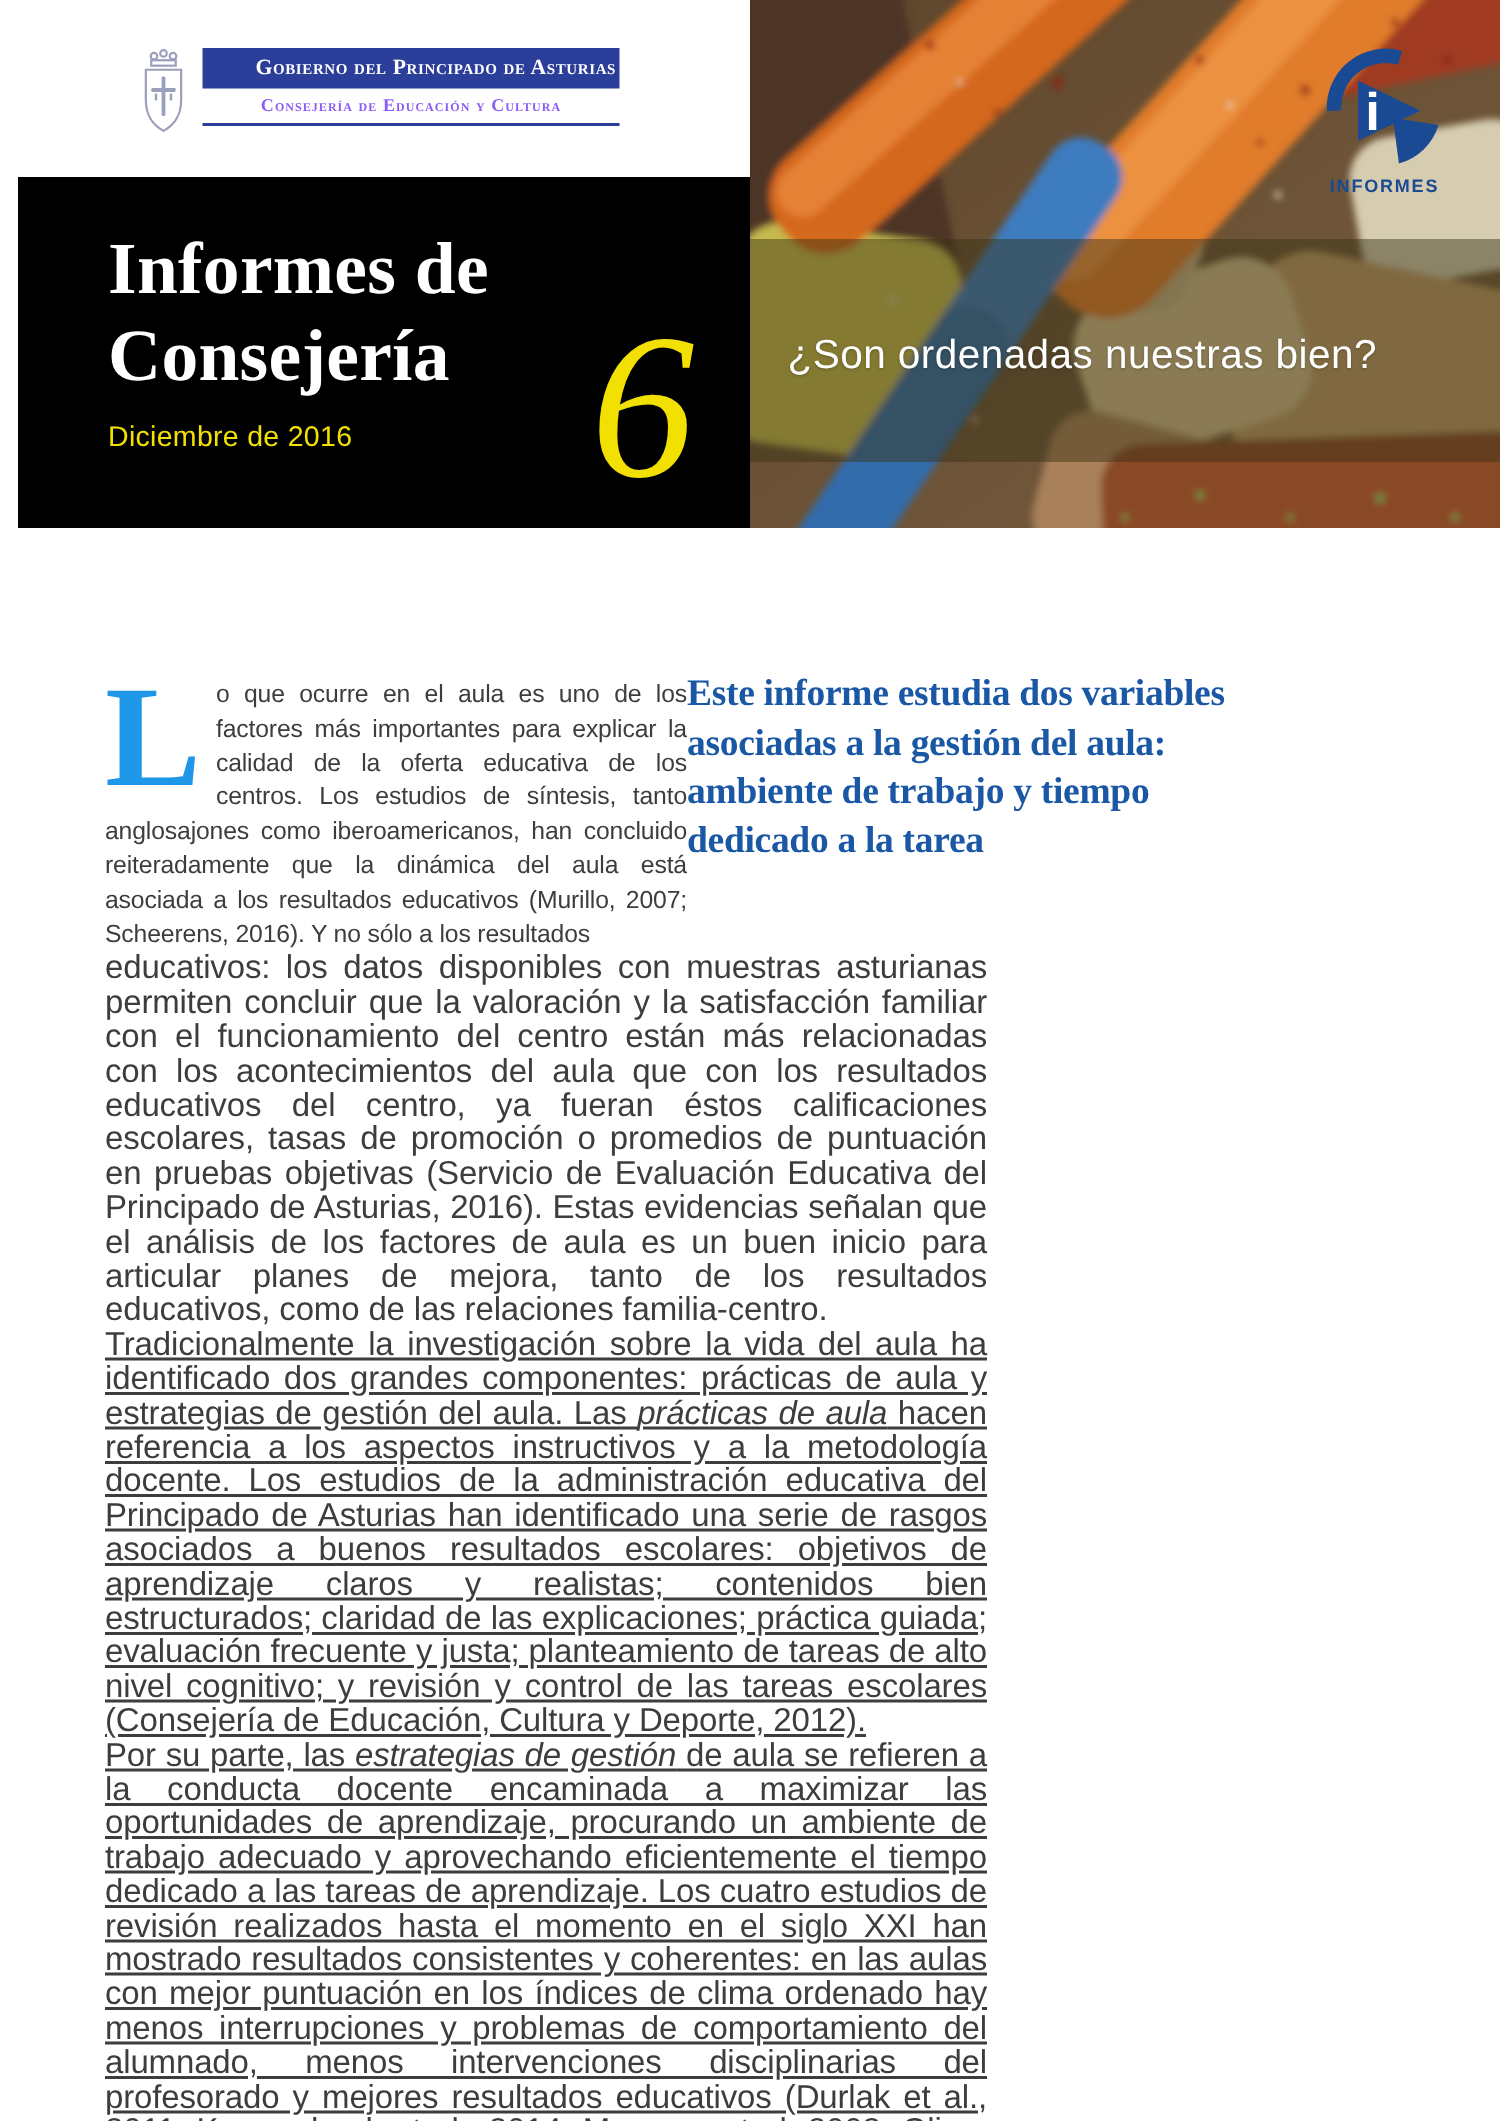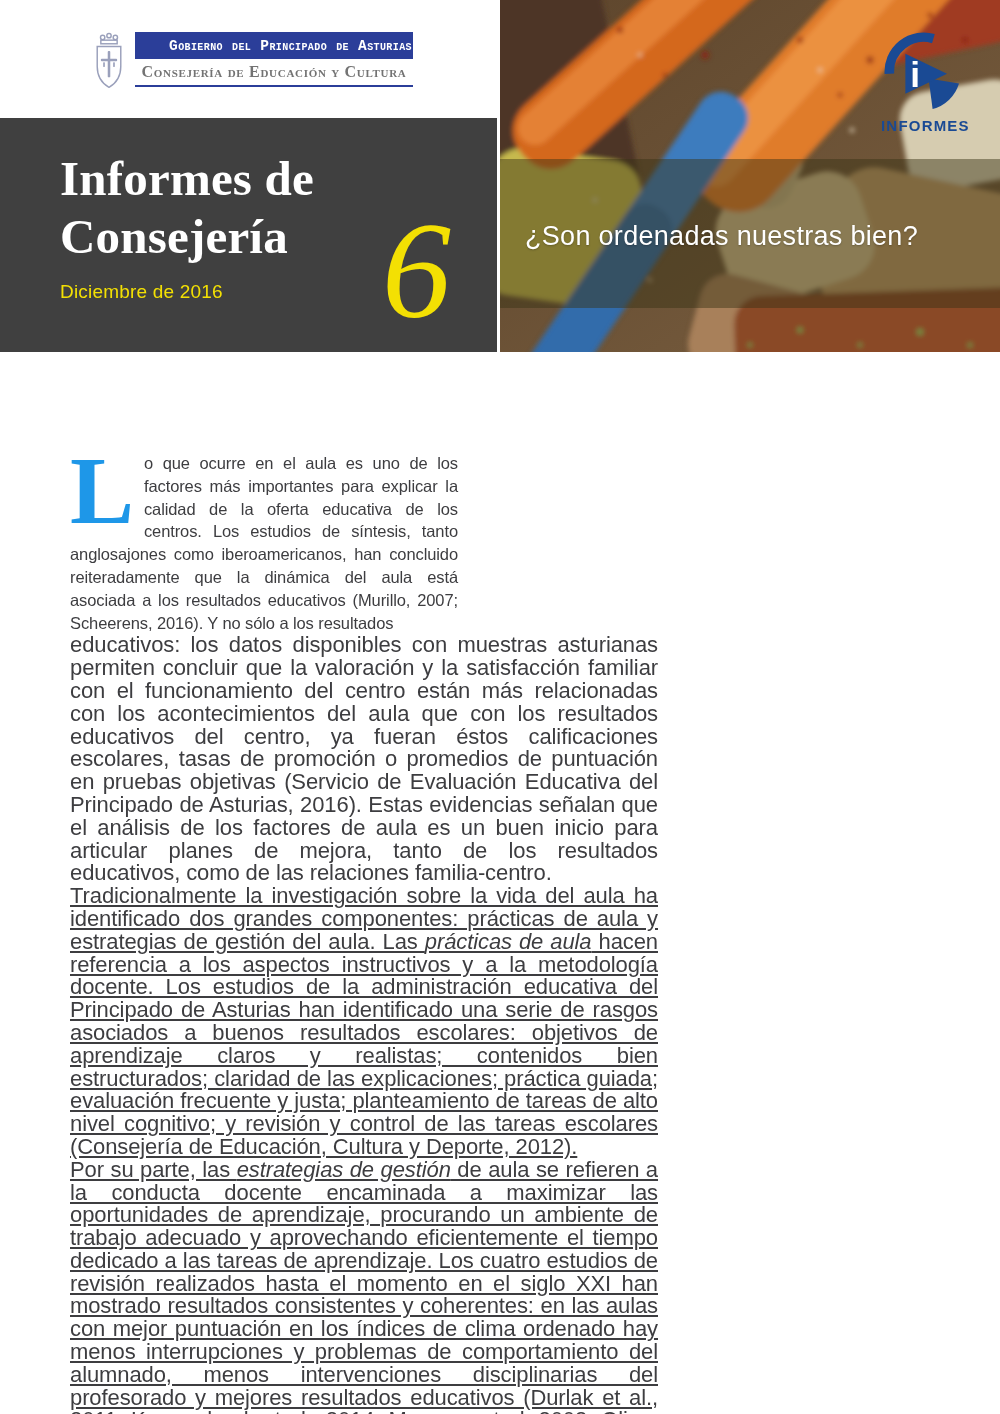--- a/index.html
+++ b/index.html
@@ -8,31 +8,31 @@
     font-family:"Liberation Sans",sans-serif;overflow:hidden;
   }
 
   
   .gov-logo{position:absolute;left:90px;top:32px;display:flex;align-items:flex-start;}
   .coa{width:38px;height:58px;margin-right:7px;}
   .gov-right{width:278px;}
   .gov-bar{
     height:27px;background:#2b3e99;color:#ffffff;display:flex;align-items:center;justify-content:center;
     font-variant:small-caps;font-weight:600;font-size:14.5px;letter-spacing:.4px;
-    font-family:Liberation Mono, monospace;
+    font-family:Liberation Serif, serif;
     padding-left:33px;
   }
   .gov-dept{
-    margin-top:4px;text-align:center;color:#737373;font-variant:small-caps;font-weight:700;
-    font-size:16px;letter-spacing:.7px;font-family:"Liberation Serif",serif;
+    margin-top:4px;text-align:center;color:#8b5cf6;font-variant:small-caps;font-weight:700;
+    font-size:12px;letter-spacing:.7px;font-family:"Liberation Serif",serif;
   }
   .gov-underline{margin-top:4px;height:2px;background:#2b3e99;}
 
   
-  .banner{position:absolute;left:0;top:118px;width:497px;height:234px;background:#404040;}
+  .banner{position:absolute;left:12px;top:118px;width:497px;height:234px;background:#000000;}
   .banner-title{
     position:absolute;left:60px;top:32px;color:#ffffff;
     font-family:"Liberation Serif",serif;font-weight:700;font-size:49px;line-height:58px;
     letter-spacing:.2px;
   }
   .banner-date{position:absolute;left:60px;top:163px;color:#f3e003;font-size:19px;font-weight:400;letter-spacing:.2px;}
   .banner-num{
     position:absolute;left:382px;top:84px;color:#f3e003;
     font-family:"Liberation Serif",serif;font-style:italic;font-weight:400;
     font-size:138px;line-height:138px;
@@ -42,21 +42,21 @@
   .hero{position:absolute;left:500px;top:0;width:500px;height:352px;overflow:hidden;background:#6b5138;}
   .hero svg.photo{position:absolute;left:0;top:0;width:100%;height:100%;}
   .hero-band{position:absolute;left:0;top:159px;width:100%;height:149px;background:rgba(58,50,22,.47);}
   .hero-question{
     position:absolute;left:25px;top:221px;color:#ffffff;font-size:27px;font-weight:400;
     letter-spacing:.3px;text-shadow:0 1px 2px rgba(0,0,0,.25);
   }
   .informes-logo{position:absolute;left:381px;top:32px;width:84px;text-align:center;}
   .informes-logo svg{width:80px;height:82px;display:block;margin:0 auto;}
   .informes-label{
-    margin-top:3px;color:#1a4a94;font-size:15px;font-weight:700;letter-spacing:1.2px;
+    margin-top:3px;color:#1a4a94;font-size:12px;font-weight:700;letter-spacing:1.2px;
   }
 
   
   .article{position:absolute;left:70px;top:452px;width:800px;color:#3d3d40;}
   .article p{margin:0;}
   .intro-row{display:flex;}
   .intro-left{
     width:388px;margin-right:22px;text-align:justify;
     font-size:16.5px;line-height:22.8px;letter-spacing:-0.1px;
   }
@@ -207,19 +207,20 @@
         <path d="M 28 26 L 80 51 L 28 76 Z" fill="#1a4a94"></path>
         <text x="34" y="67" font-size="44" font-weight="bold" fill="#ffffff" font-family="Liberation Sans, sans-serif">i</text>
       </svg>
       <div class="informes-label">INFORMES</div>
     </div>
   </div>
 
   <div class="article">
     <div class="intro-row">
       <p class="intro-left"><span class="drop-cap">L</span><span>o que ocurre en el aula es uno de los factores más importantes para explicar la calidad de la oferta educativa de los centros. Los estudios de síntesis, tanto anglosajones como iberoamericanos, han concluido reiteradamente que la dinámica del aula está asociada a los resultados educativos (Murillo, 2007; Scheerens, 2016). Y no sólo a los resultados</span></p>
+      <div class="headline">Este informe estudia dos variables asociadas a la gestión del aula: ambiente de trabajo y tiempo dedicado a la tarea</div>
     </div>
     <p class="body-para cont">educativos: los datos disponibles con muestras asturianas permiten concluir que la valoración y la satisfacción familiar con el funcionamiento del centro están más relacionadas con los acontecimientos del aula que con los resultados educativos del centro, ya fueran éstos calificaciones escolares, tasas de promoción o promedios de puntuación en pruebas objetivas (Servicio de Evaluación Educativa del Principado de Asturias, 2016). Estas evidencias señalan que el análisis de los factores de aula es un buen inicio para articular planes de mejora, tanto de los resultados educativos, como de las relaciones familia-centro.</p>
     <p class="body-para gap"><span>Tradicionalmente la investigación sobre la vida del aula ha identificado dos grandes componentes: prácticas de aula y estrategias de gestión del aula. Las </span><span style="font-style: italic;">prácticas de aula</span><span> hacen referencia a los aspectos instructivos y a la metodología docente. Los estudios de la administración educativa del Principado de Asturias han identificado una serie de rasgos asociados a buenos resultados escolares: objetivos de aprendizaje claros y realistas; contenidos bien estructurados; claridad de las explicaciones; práctica guiada; evaluación frecuente y justa; planteamiento de tareas de alto nivel cognitivo; y revisión y control de las tareas escolares (Consejería de Educación, Cultura y Deporte, 2012).</span></p>
     <p class="body-para gap"><span>Por su parte, las </span><span style="font-style: italic;">estrategias de gestión</span><span> de aula se refieren a la conducta docente encaminada a maximizar las oportunidades de aprendizaje, procurando un ambiente de trabajo adecuado y aprovechando eficientemente el tiempo dedicado a las tareas de aprendizaje. Los cuatro estudios de revisión realizados hasta el momento en el siglo XXI han mostrado resultados consistentes y coherentes: en las aulas con mejor puntuación en los índices de clima ordenado hay menos interrupciones y problemas de comportamiento del alumnado, menos intervenciones disciplinarias del profesorado y mejores resultados educativos (Durlak et al., 2011; Korpershoek et al., 2014; Marzano et al, 2003; Oliver et al., 2011).</span></p>
   </div>
 
 </div>
 
 </body></html>

